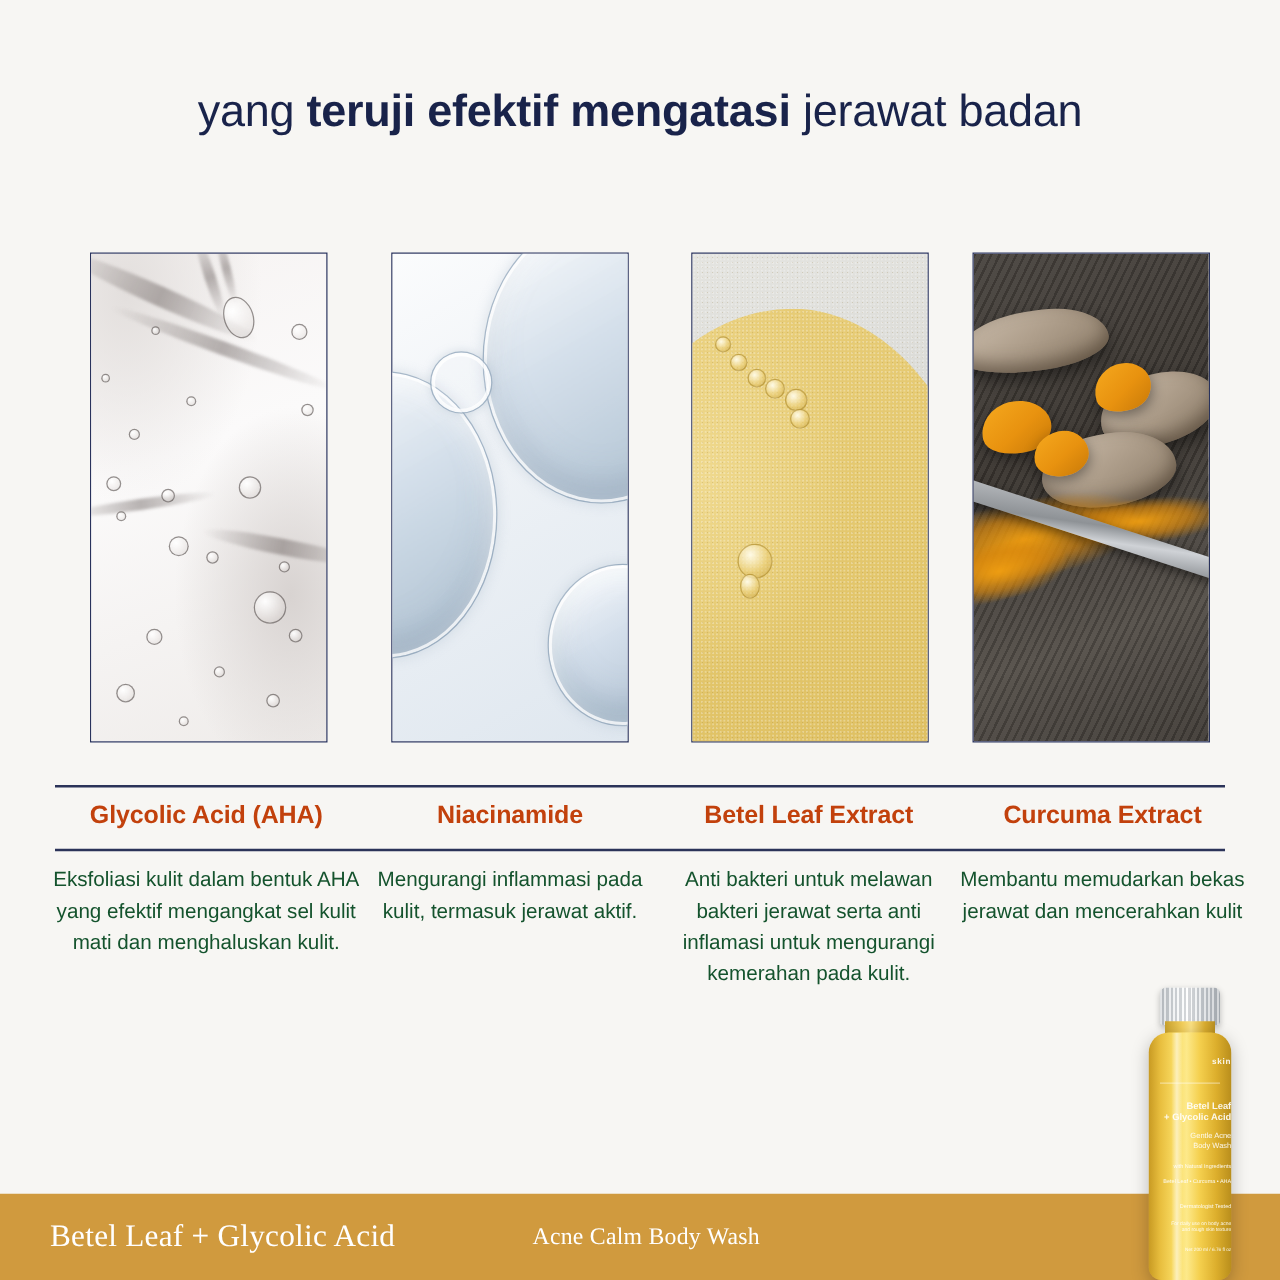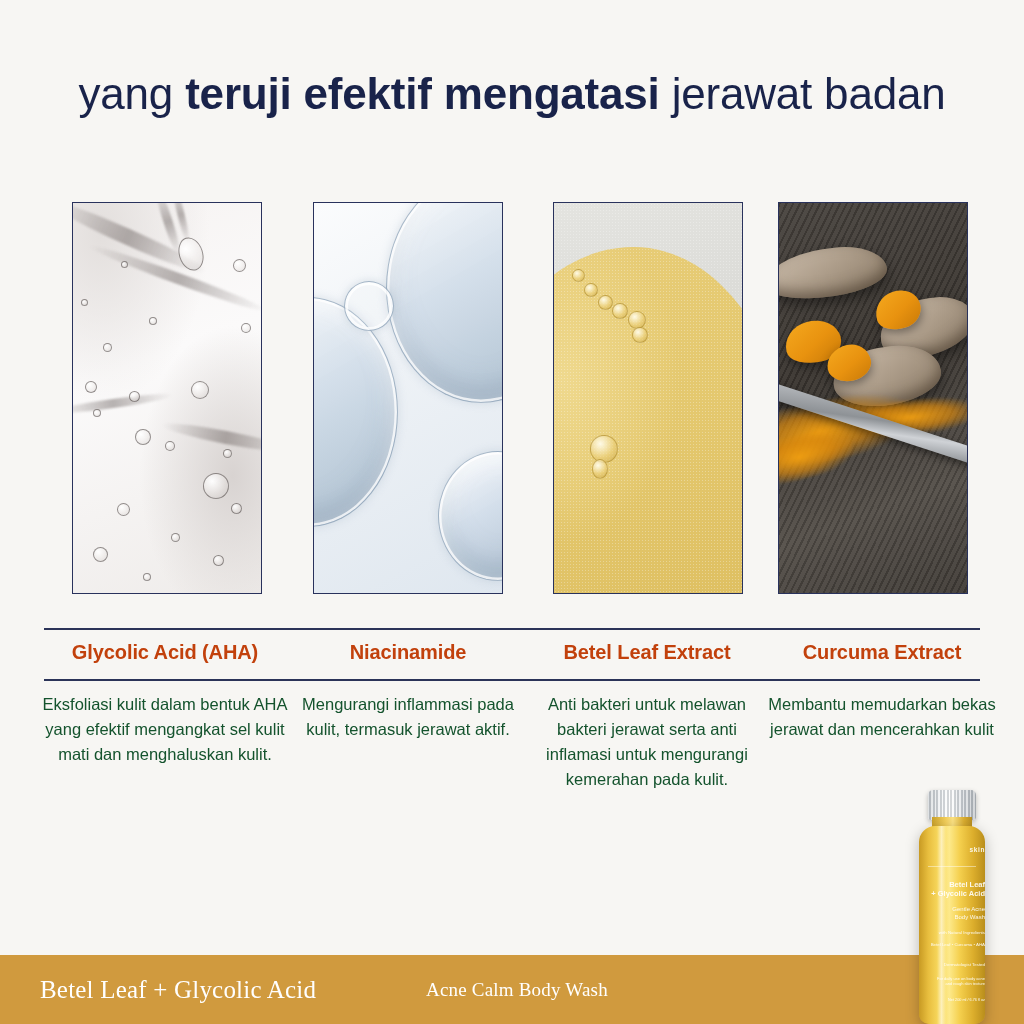--- a/index.html
+++ b/index.html
@@ -15,21 +15,21 @@
   .headline {
     position:absolute;
     left:0; top:62px;
     width:1024px;
     text-align:center;
     color:#19234A;
     line-height:1.16;
     letter-spacing:-0.2px;
   }
   .headline .line1 { font-size:42px; font-weight:400; display:block; }
-  .headline .line2 { font-size:44px; font-weight:400; display:block; margin-top:6px; }
+  .headline .line2 { font-size:36px; font-weight:400; display:block; margin-top:6px; }
   .headline b { font-weight:700; }
 
   
   .panels { position:absolute; left:0; top:202px; width:1024px; height:392px; }
   .panel {
     position:absolute;
     top:0;
     width:190px; height:392px;
     border:1.4px solid #29325C;
     overflow:hidden;

